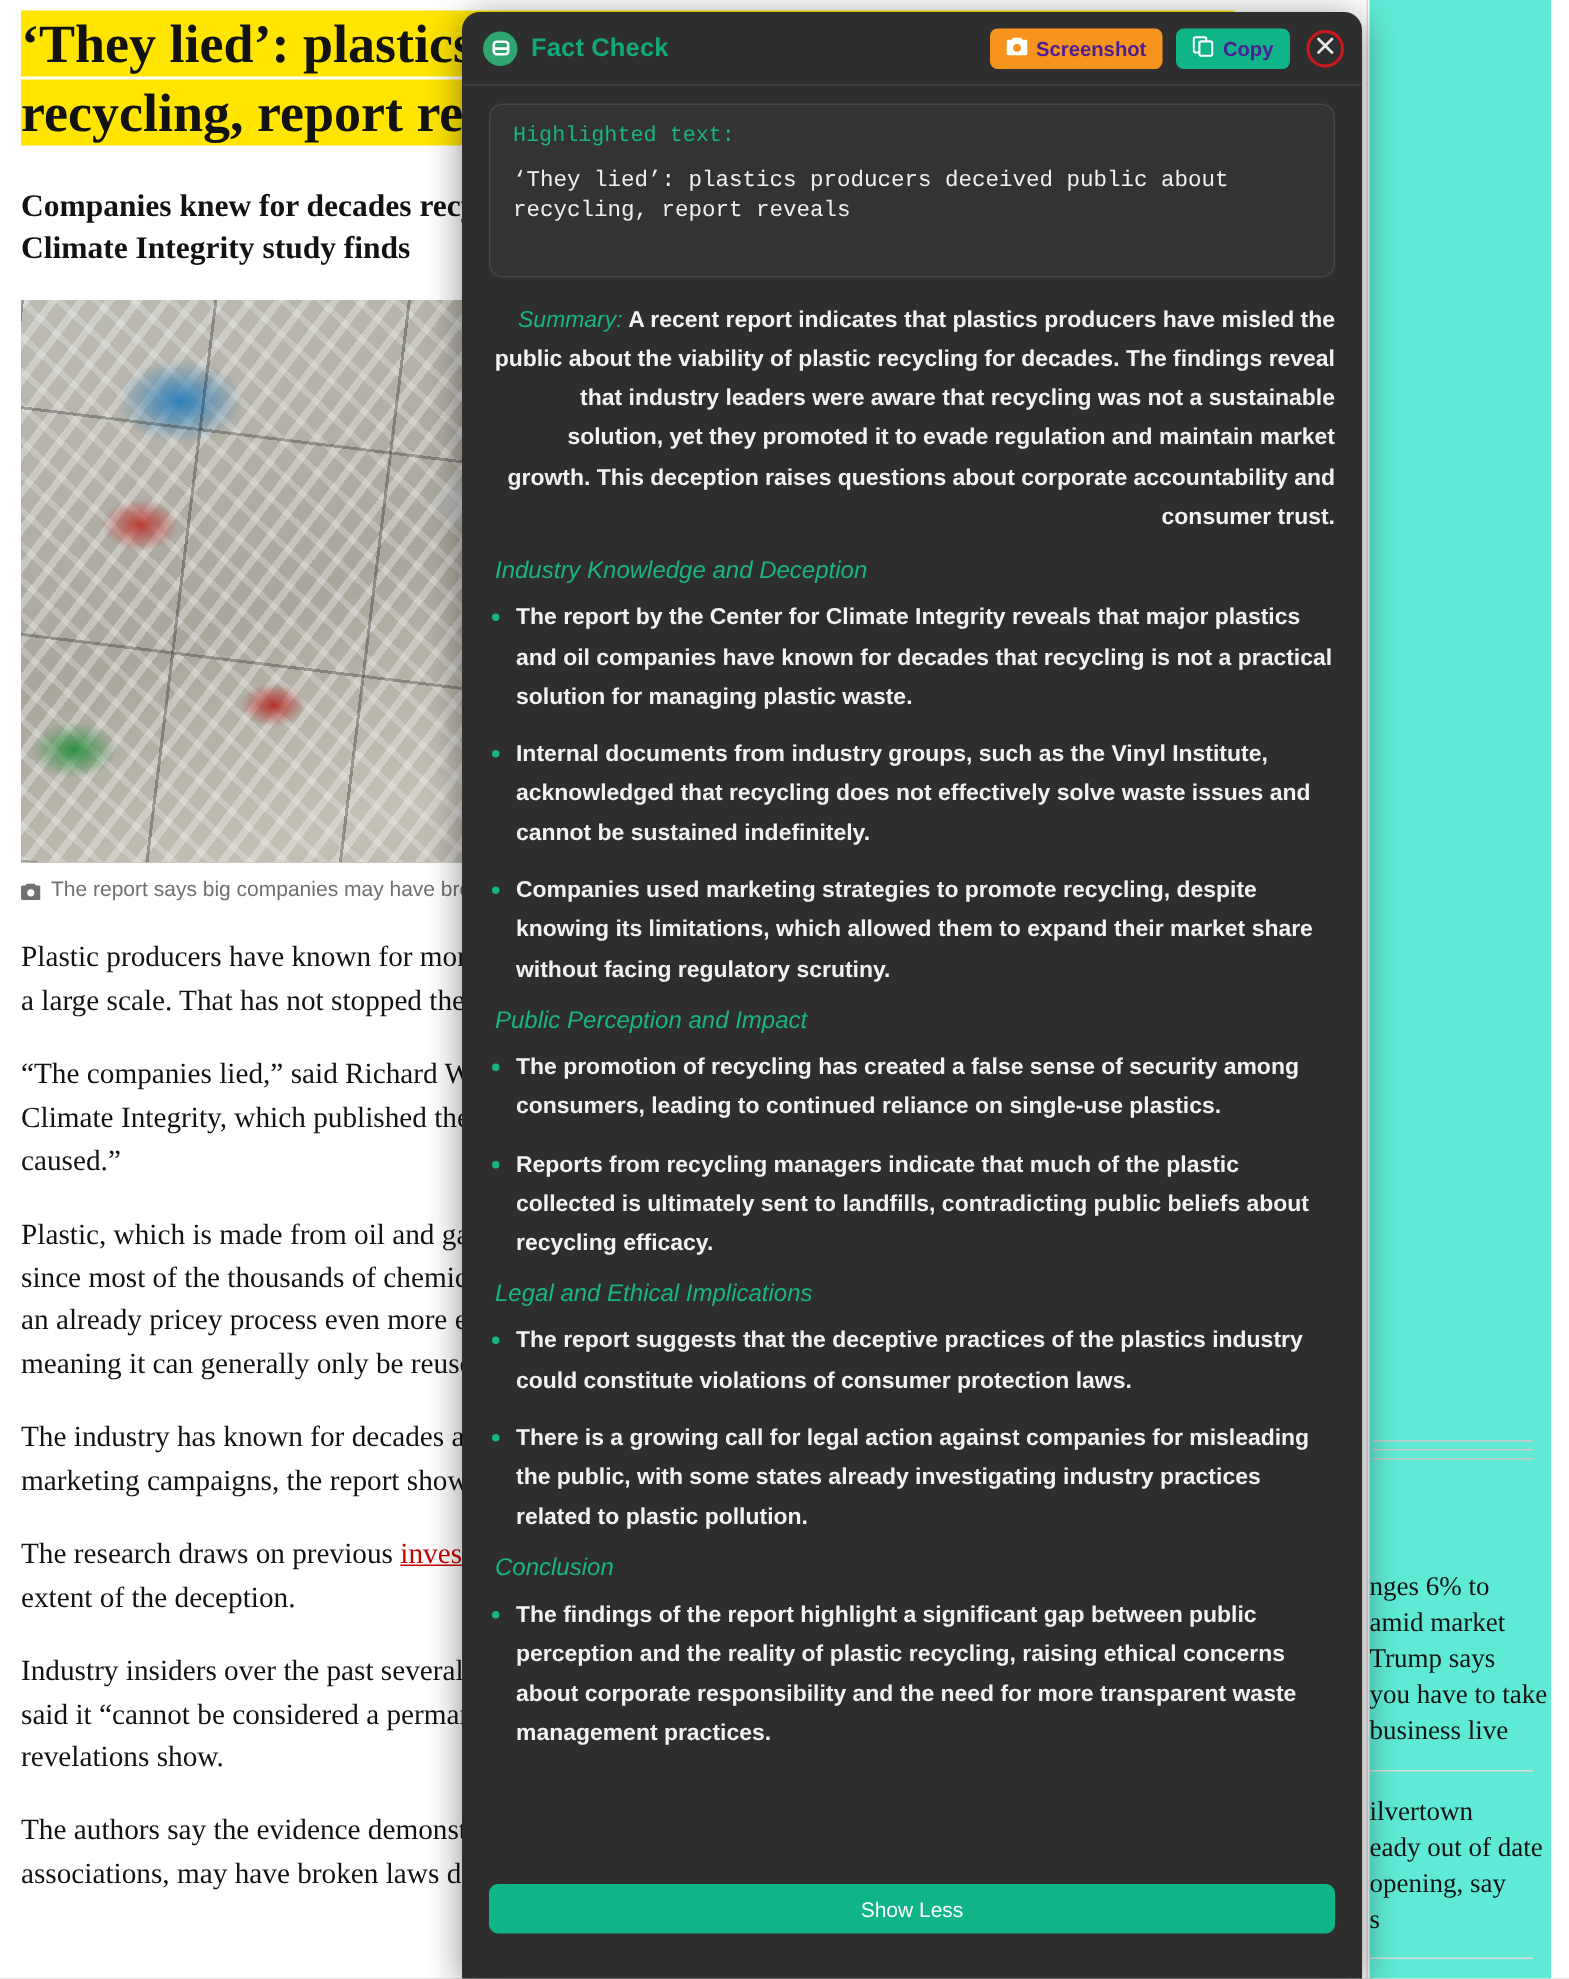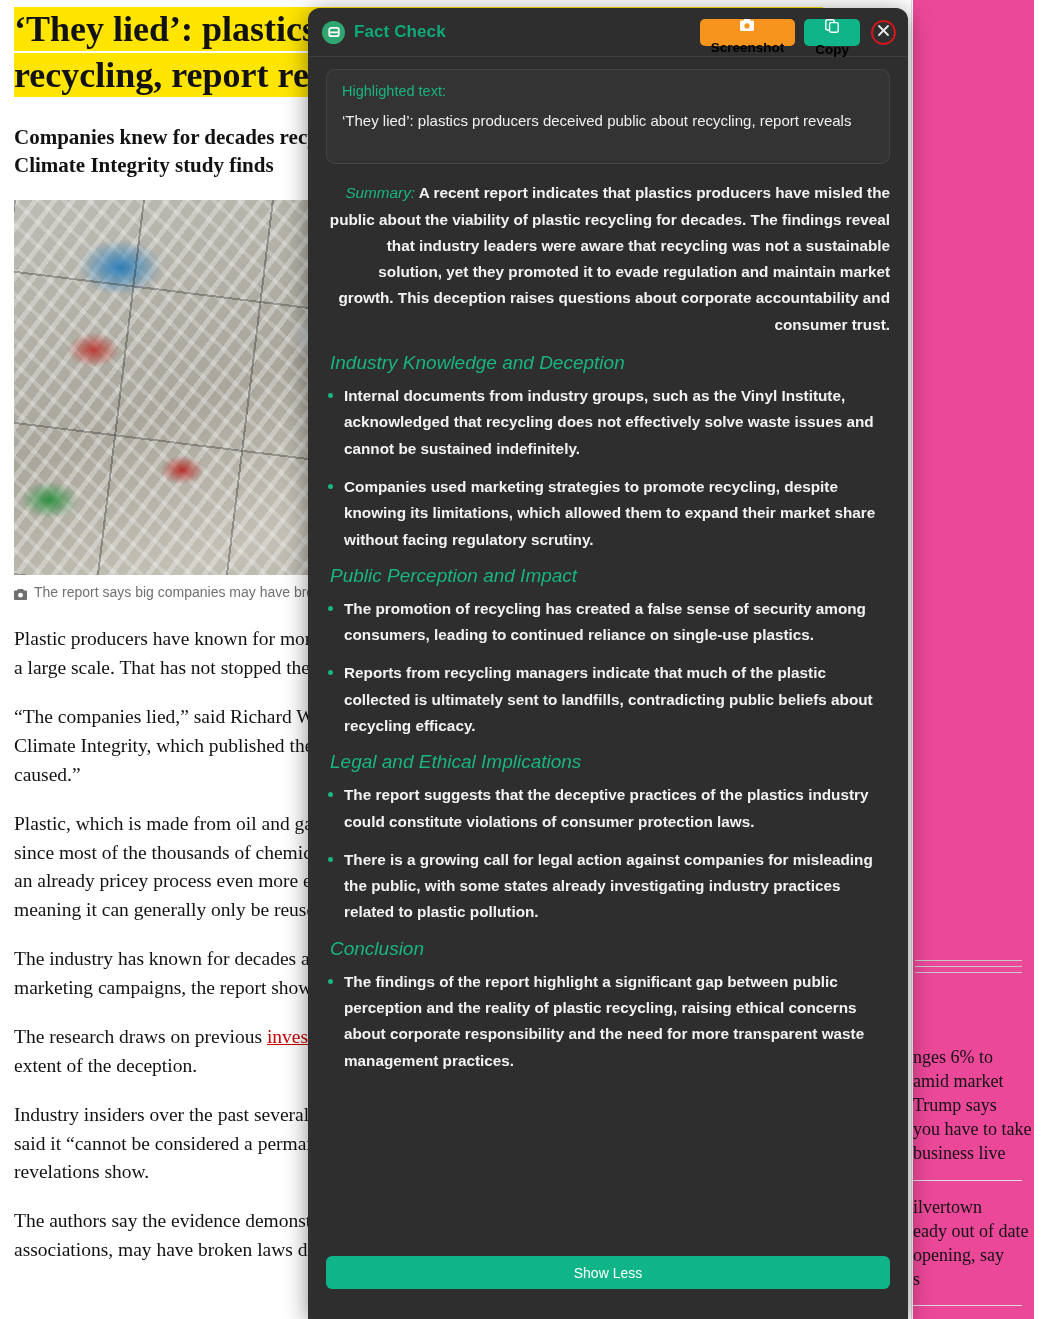--- a/index.html
+++ b/index.html
@@ -99,21 +99,21 @@
     width: 884px;
   }
   .body-p a { color: #c70000; text-decoration: underline; }
 
   
   .rail {
     position: absolute;
     left: 913px; top: 0;
     width: 121px;
     height: 1319px;
-    background: #ec4899;
+    background: #5eead4;
     padding: 0 12px 0 0;
     overflow: hidden;
   }
   .rail-rules { margin-top: 960px; padding-left: 2px; }
   .rail-rules .r { height: 1px; background: #c9c9c9; margin-bottom: 5px; }
   .rail-item {
     font-family: "Liberation Serif", serif;
     font-size: 18px;
     line-height: 1.34;
     color: #121212;
@@ -158,24 +158,23 @@
     font-size: 17px;
     font-weight: 700;
     color: #0fa97a;
     letter-spacing: .1px;
   }
   .header-actions { margin-left: auto; display: flex; align-items: center; gap: 9px; }
   .btn {
     display: inline-flex; align-items: center; gap: 6px;
     height: 27px; padding: 0 11px;
     border: none; border-radius: 5px;
-    font-size: 13.5px; font-weight: 700; color: #000000;
+    font-size: 13.5px; font-weight: 700; color: #4c1d95;
     cursor: pointer;
     font-family: "Liberation Sans", sans-serif;
-    flex-direction: column;
   }
   .btn-screenshot { background: #f7941d; }
   .btn-copy { background: #0fb589; }
   .close-btn {
     width: 25px; height: 25px; border-radius: 50%;
     border: 2px solid #d0181c; background: transparent;
     display: flex; align-items: center; justify-content: center;
     cursor: pointer; margin-left: 2px;
     flex: 0 0 auto;
   }
@@ -187,20 +186,21 @@
     display: flex;
     flex-direction: column;
   }
   .hl-box {
     background: #333333;
     border: 1px solid #454545;
     border-radius: 9px;
     padding: 13px 15px 32px 15px;
     margin-bottom: 16px;
     flex: 0 0 auto;
+    font-family: Liberation Mono, monospace;
   }
   .hl-label {
     color: #19b57f;
     font-size: 14.5px;
     margin-bottom: 12px;
   }
   .hl-text { font-size: 15px; color: #f0f0f0; line-height: 1.35; }
 
   .content { flex: 1 1 auto; overflow: hidden; }
   .summary {
@@ -212,21 +212,21 @@
     text-align: right;
   }
   .summary .lead {
     color: #19b57f;
     font-style: italic;
     font-weight: 400;
   }
   .sec-title {
     color: #19b57f;
     font-style: italic;
-    font-size: 19px;
+    font-size: 16px;
     margin: 0 0 9px 4px;
   }
   ul.bullets { list-style: none; margin: 0 0 12px 0; padding: 0; }
   ul.bullets li {
     position: relative;
     padding-left: 18px;
     margin-bottom: 12px;
     font-size: 15.3px;
     line-height: 1.72;
     color: #f2f2f2;
@@ -357,20 +357,21 @@
       <div class="hl-text">‘They lied’: plastics producers deceived public about recycling, report reveals</div>
     </div>
 
     <div class="content">
 
       <p class="summary"><span class="lead">Summary:</span><span> A recent report indicates that plastics producers have misled the public about the viability of plastic recycling for decades. The findings reveal that industry leaders were aware that recycling was not a sustainable solution, yet they promoted it to evade regulation and maintain market growth. This deception raises questions about corporate accountability and consumer trust.</span></p>
 
       <div>
         <div class="sec-title">Industry Knowledge and Deception</div>
         <ul class="bullets">
+          <li>The report by the Center for Climate Integrity reveals that major plastics and oil companies have known for decades that recycling is not a practical solution for managing plastic waste.</li>
           <li>Internal documents from industry groups, such as the Vinyl Institute, acknowledged that recycling does not effectively solve waste issues and cannot be sustained indefinitely.</li>
           <li>Companies used marketing strategies to promote recycling, despite knowing its limitations, which allowed them to expand their market share without facing regulatory scrutiny.</li>
         </ul>
       </div>
 
       <div>
         <div class="sec-title">Public Perception and Impact</div>
         <ul class="bullets">
           <li>The promotion of recycling has created a false sense of security among consumers, leading to continued reliance on single-use plastics.</li>
           <li>Reports from recycling managers indicate that much of the plastic collected is ultimately sent to landfills, contradicting public beliefs about recycling efficacy.</li>

